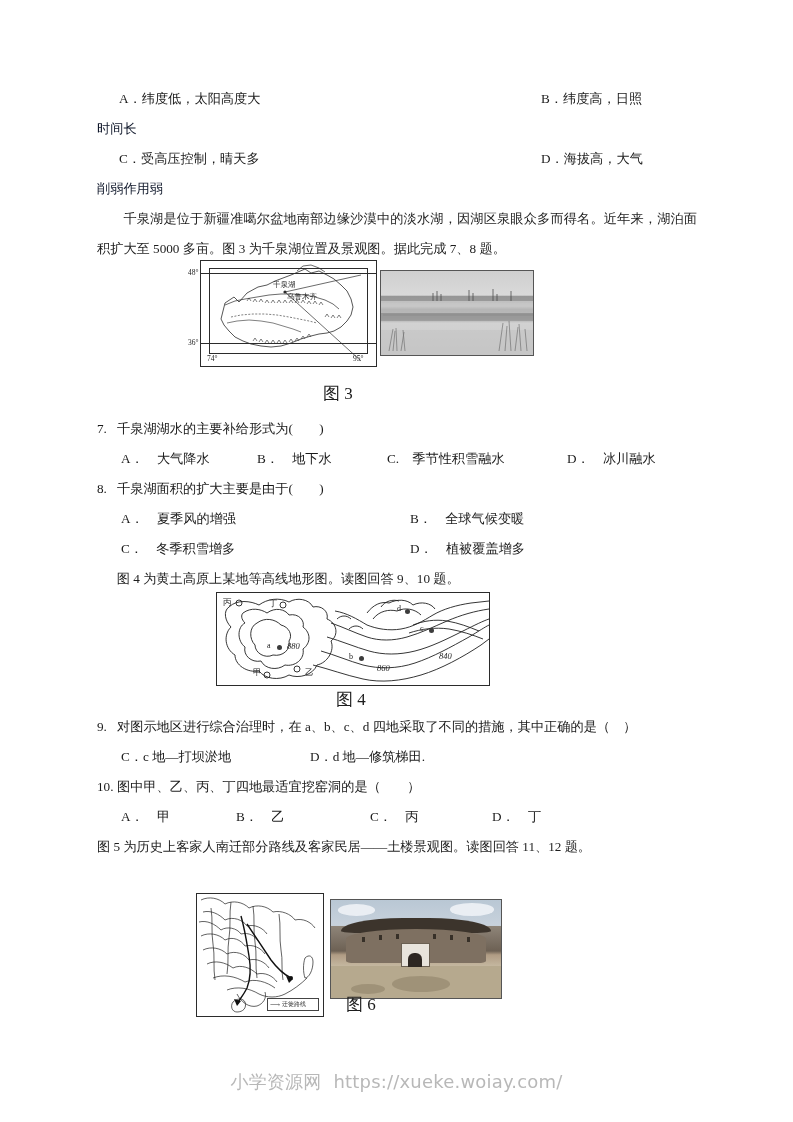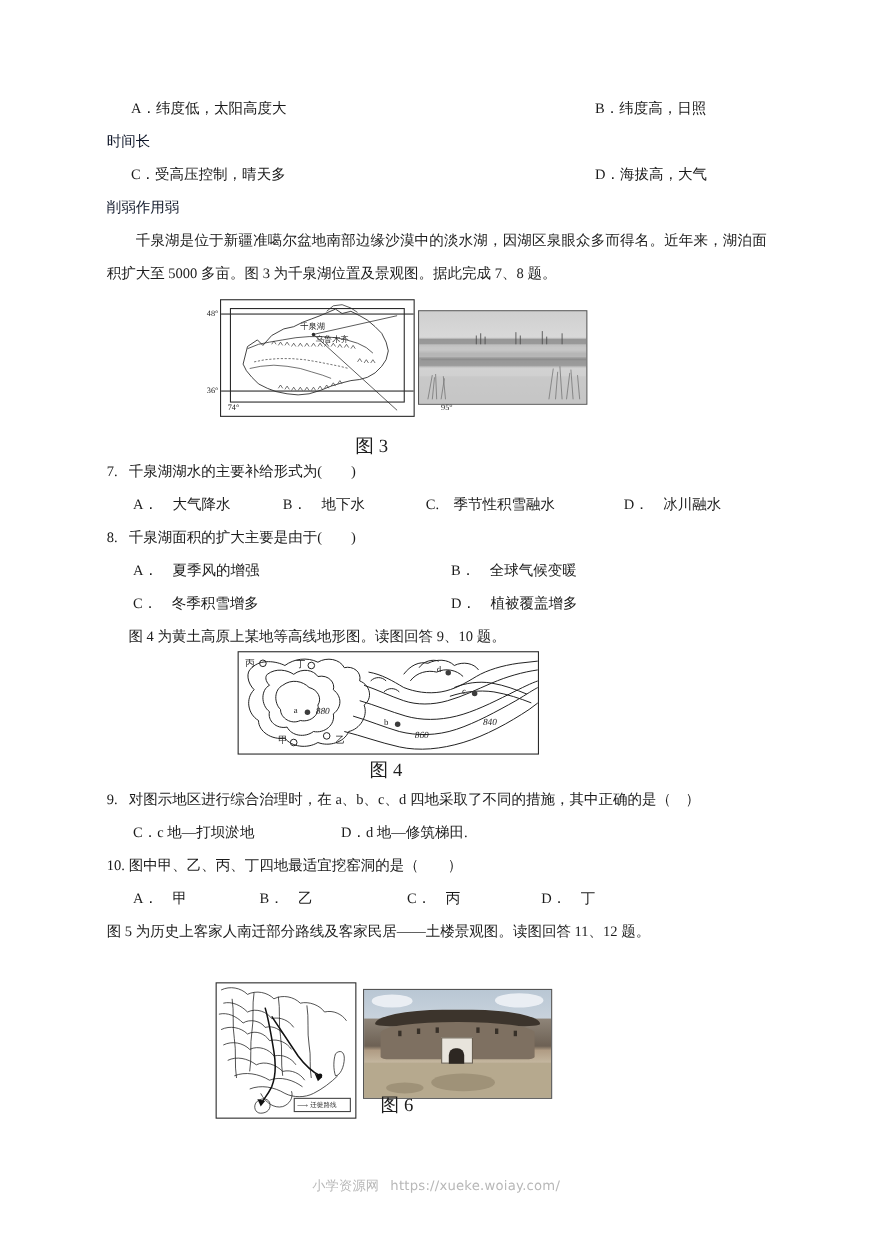--- a/index.html
+++ b/index.html
@@ -55,21 +55,21 @@
     font-size: 13.2px;
     line-height: 30px;
     white-space: nowrap;
   }
   .q .qnum { display: inline-block; min-width: 20px; }
 
   
   .fig3-wrap {
     position: absolute;
     left: 200px;
-    top: 268px;
+    top: 256px;
     width: 400px;
     height: 150px;
   }
   .fig3-map {
     position: absolute;
     left: 0px; top: 4px;
     width: 175px; height: 105px;
     border: 1px solid #2b2b2b;
     background: #fff;
   }
@@ -262,21 +262,21 @@
     opacity: .9;
   }
 
   
   .footer {
     position: absolute;
     left: 0;
     top: 1070px;
     width: 793px;
     text-align: center;
-    font-size: 12px;
+    font-size: 18px;
     color: #b8b8b8;
     font-family: "DejaVu Sans", sans-serif;
     letter-spacing: .2px;
   }
 </style>
 </head>
 <body>
 
 <div class="page">
 
@@ -367,21 +367,21 @@
           <path d="M124,56 l2,-3 l2,3 M130,57 l2,-3 l2,3 M136,57 l2,-3 l2,3"></path>
         </g>
         <circle cx="84" cy="31" r="1.6" fill="#2b2b2b"></circle>
         <line x1="84" y1="31" x2="160" y2="14" stroke="#2b2b2b" stroke-width="0.7"></line>
         <line x1="84" y1="31" x2="160" y2="100" stroke="#2b2b2b" stroke-width="0.7"></line>
       </svg>
 
       <span class="deg" style="left:-13px; top:7px;">48°</span>
       <span class="deg" style="left:-13px; top:77px;">36°</span>
       <span class="deg" style="left:6px; top:93px;">74°</span>
-      <span class="deg" style="left:152px; top:93px;margin-left:48px;">95°</span>
+      <span class="deg" style="left:152px; top:93px;">95°</span>
 
       <span class="map-label" style="left:72px; top:19px;">千泉湖</span>
       <span class="map-label" style="left:86px; top:31px;">乌鲁木齐</span>
     </div>
 
     <div class="fig3-photo">
       <div class="band" style="top:30%; height:6%;  background:#7a7a7a;"></div>
       <div class="band" style="top:38%; height:12%; background:#c9c9c9;"></div>
       <div class="band" style="top:50%; height:9%;  background:#8a8a8a;"></div>
       <div class="band" style="top:70%; height:30%; background:#c2c2c2;"></div>

